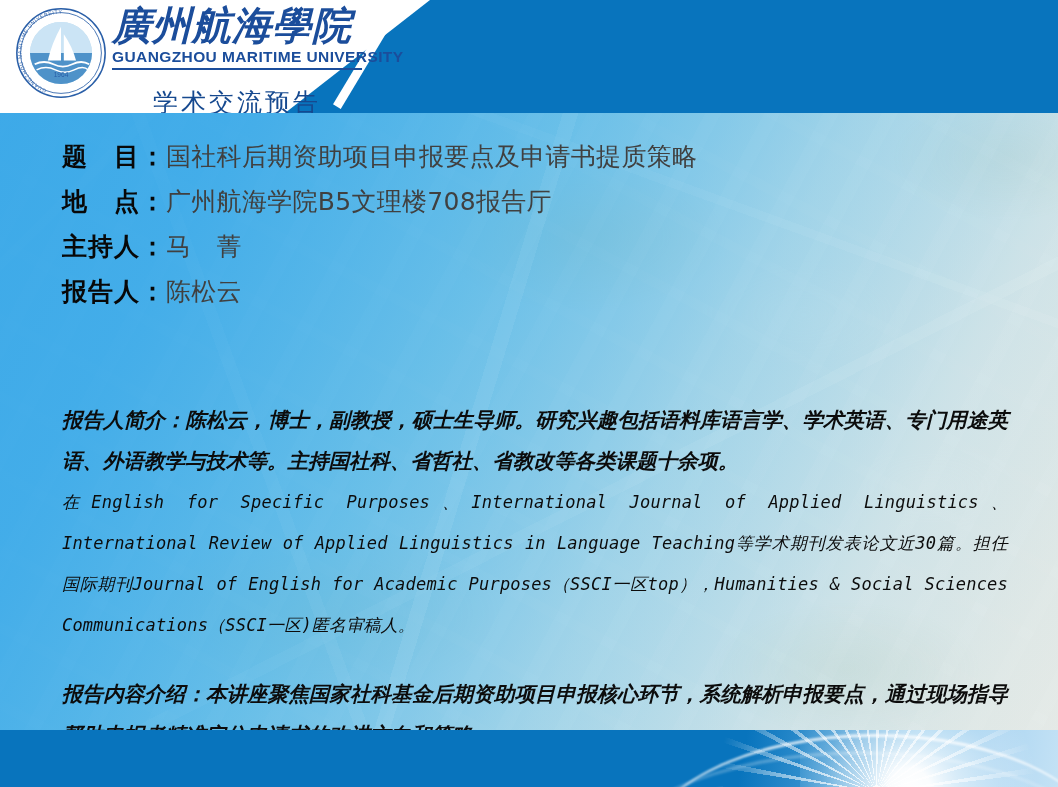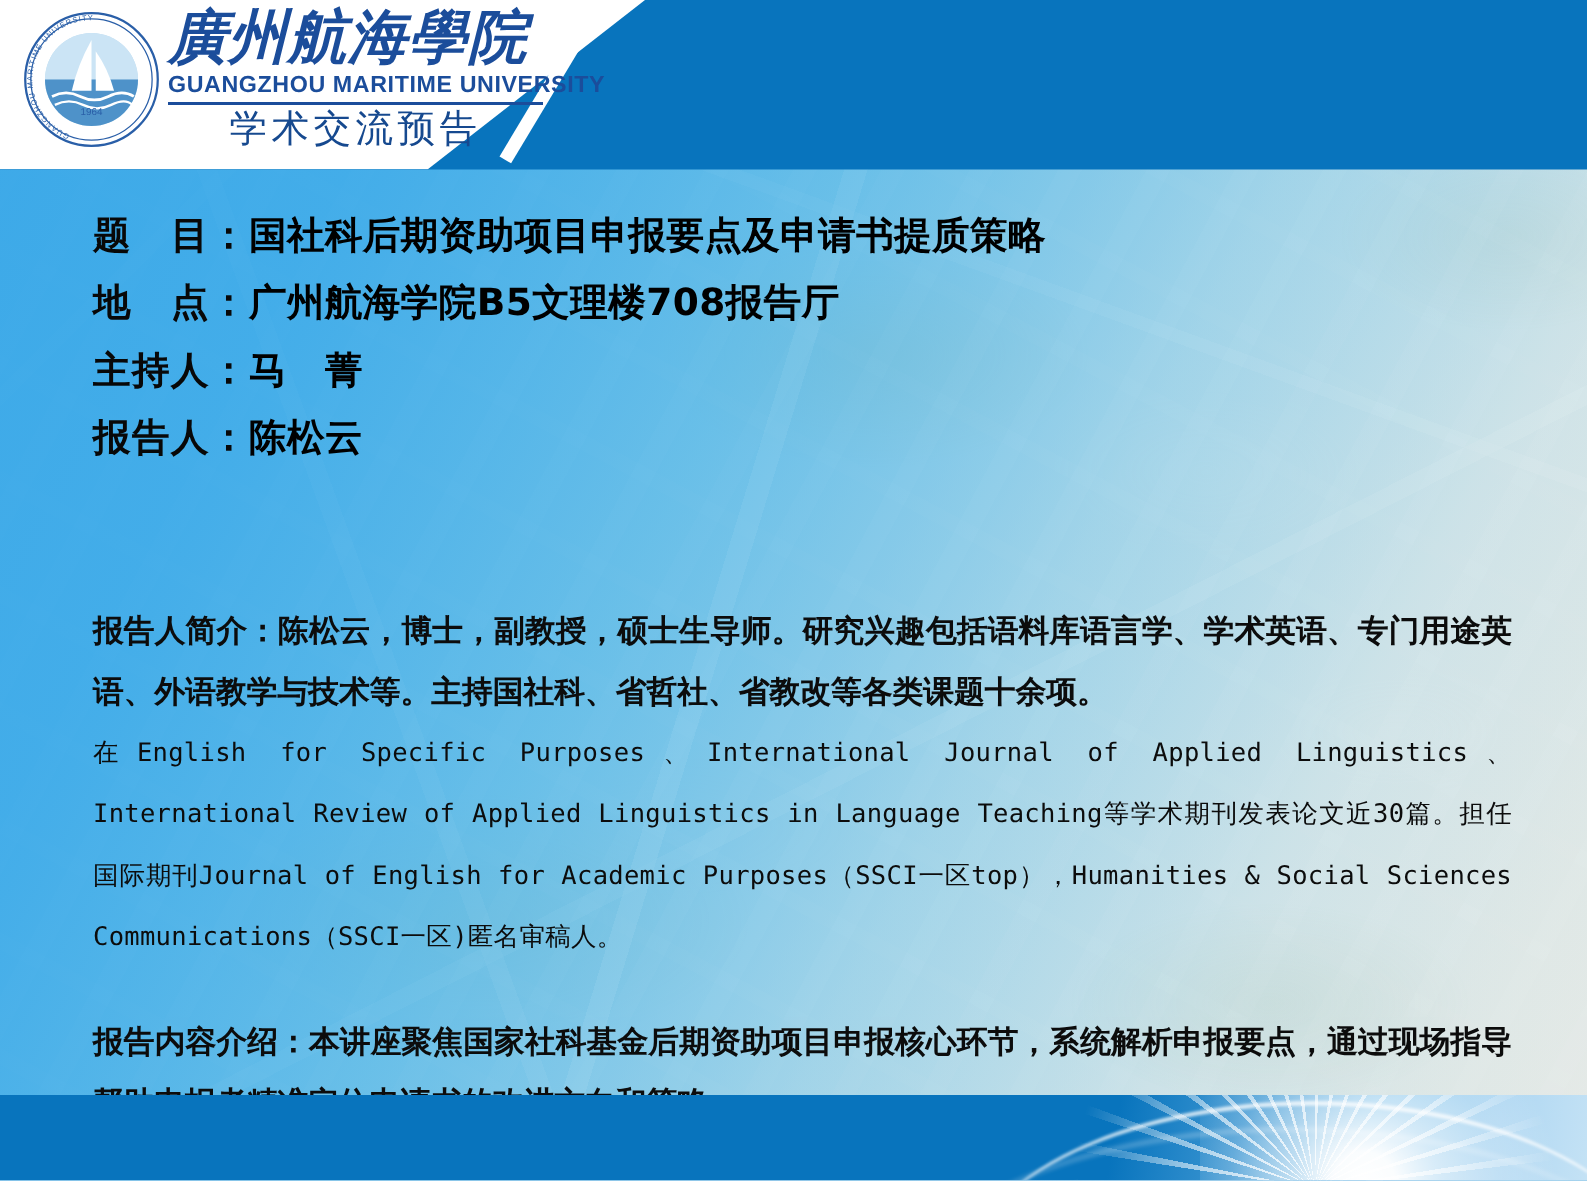--- a/index.html
+++ b/index.html
@@ -134,21 +134,21 @@
     line-height: 18px;
     white-space: nowrap;
   }
   .logo-rule {
     margin-top: 2px;
     width: 250px;
     height: 2px;
     background: #1B4D9B;
   }
   .logo-sub {
-    margin-top: 3px;
+    margin-top: 19px;
     font-family: "Liberation Serif", "DejaVu Serif", serif;
     font-size: 25px;
     color: #16498F;
     letter-spacing: 3px;
     text-align: center;
     width: 250px;
     line-height: 28px;
     white-space: nowrap;
   }
 
@@ -169,42 +169,43 @@
     font-family: "DejaVu Sans", "Liberation Sans", sans-serif;
     font-size: 25px;
     font-weight: bold;
     color: #080808;
     letter-spacing: 1px;
     flex: 0 0 auto;
   }
   .info-value {
     font-family: "DejaVu Sans", "Liberation Sans", sans-serif;
     font-size: 25px;
-    font-weight: bold;
-    color: #000000;
+    font-weight: normal;
+    color: #404040;
     letter-spacing: .3px;
     flex: 0 0 auto;
   }
 
   
   .body-block {
     position: absolute;
     left: 62px;
     top: 400px;
     width: 946px;
   }
   .para {
     font-family: "DejaVu Sans", "Liberation Sans", sans-serif;
     font-size: 20.5px;
     font-weight: bold;
     color: #0c0c0c;
     line-height: 41px;
     text-align: justify;
     text-justify: inter-character;
     margin: 0;
+    font-style: italic;
   }
   .para.mono {
     font-family: "DejaVu Sans Mono", "Liberation Mono", monospace;
     font-size: 17px;
     font-weight: normal;
     letter-spacing: .2px;
   }
   .para.last { margin-top: 28px; }
 
   

